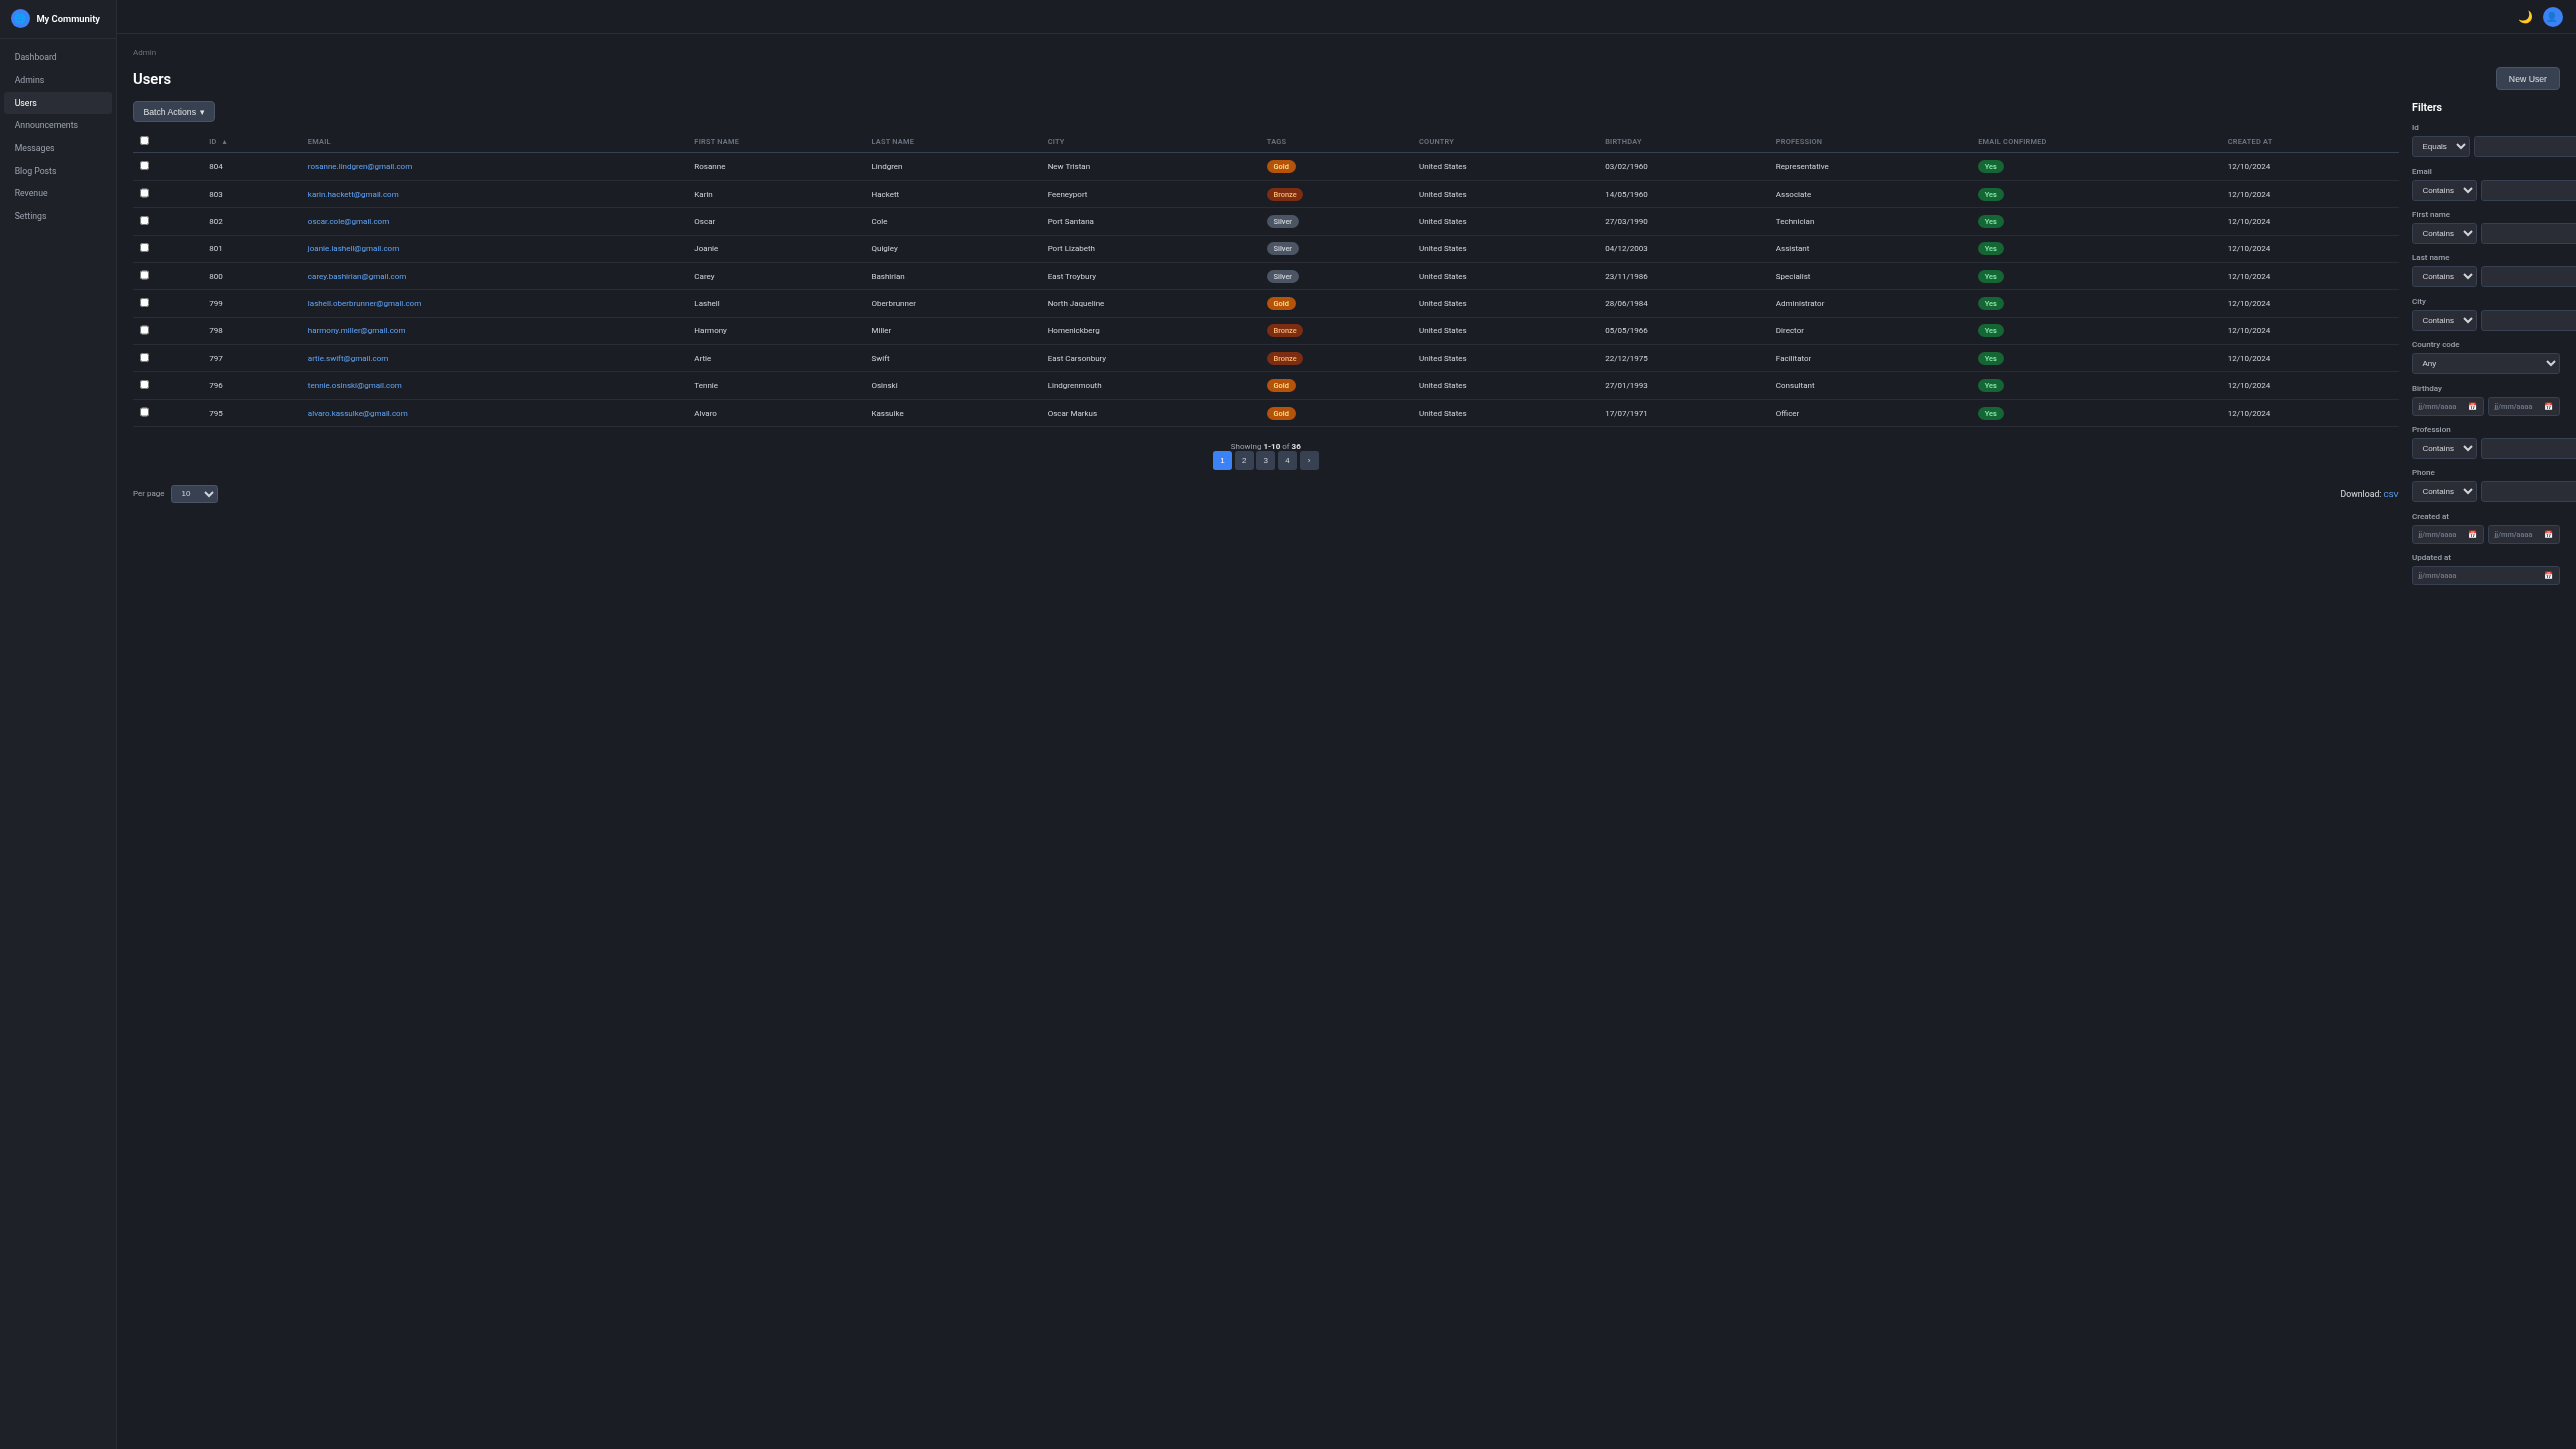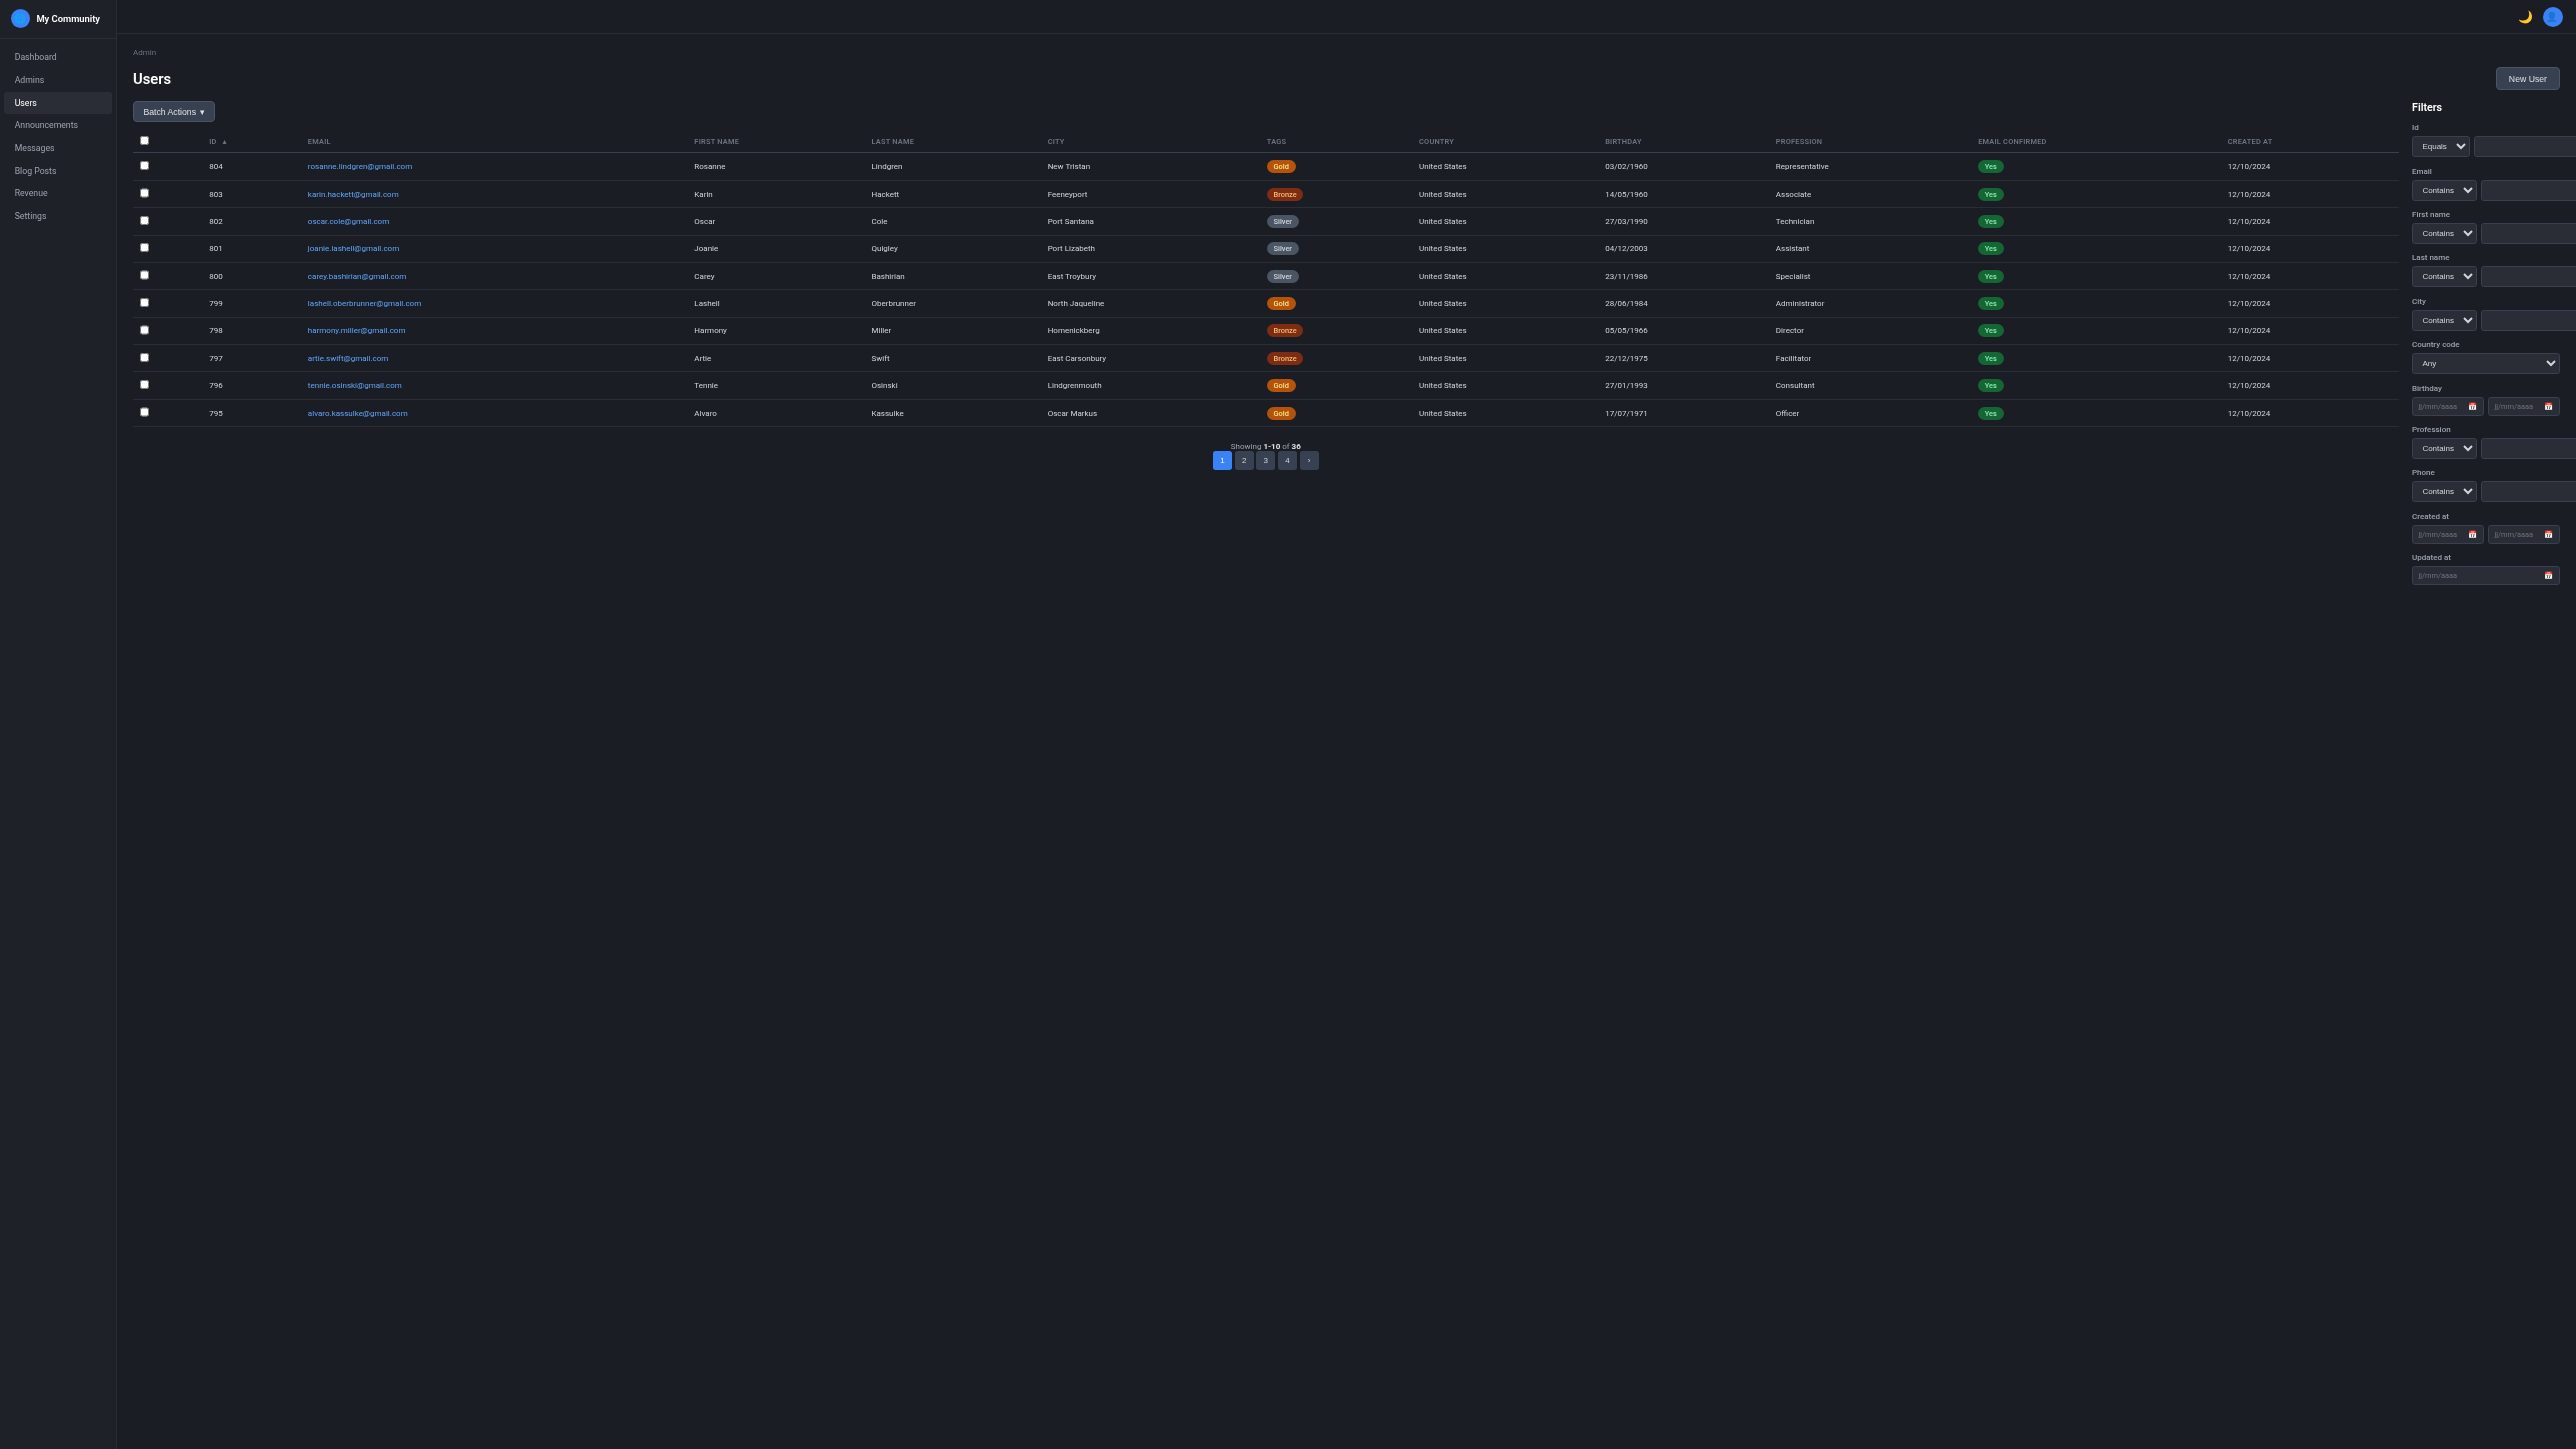--- a/index.html
+++ b/index.html
@@ -344,20 +344,21 @@
       background: #2a2d35;
       color: #6b7280;
       border: 0.7px solid #374151;
       padding: 4px 5.4px;
       border-radius: 2.7px;
       font-size: 7.4px;
       flex: 1;
       display: flex;
       align-items: center;
       justify-content: space-between;
+      font-weight: bold;
     }
 
     
     input[type="checkbox"] {
       accent-color: #3b82f6;
       width: 9.4px;
       height: 9.4px;
     }
   </style>
 </head>
@@ -659,20 +660,30 @@
           </span>
           <div class="pagination-controls" id="pagination-controls">
           <button class="page-btn active">1</button>
               <button class="page-btn">2</button>
               <button class="page-btn">3</button>
               <button class="page-btn">4</button>
               <button class="page-btn">›</button>
             </div>
         </div>
 
+        <div class="download-row">
+          <div class="per-page-row">
+            <span>Per page</span>
+            <select class="per-page-select" id="per-page-select">
+            <option value="10">10</option><option value="25">25</option><option value="50">50</option><option value="100">100</option></select>
+          </div>
+          <span>
+            Download: <a href="#" class="download-link">CSV</a>
+          </span>
+        </div>
       </div>
 
       <div class="filters-panel">
         <div class="filters-title">Filters</div>
 
         <div class="filter-group">
           <div class="filter-label">Id</div>
           <div class="filter-row">
             <select class="filter-select">
               <option>Equals</option>

